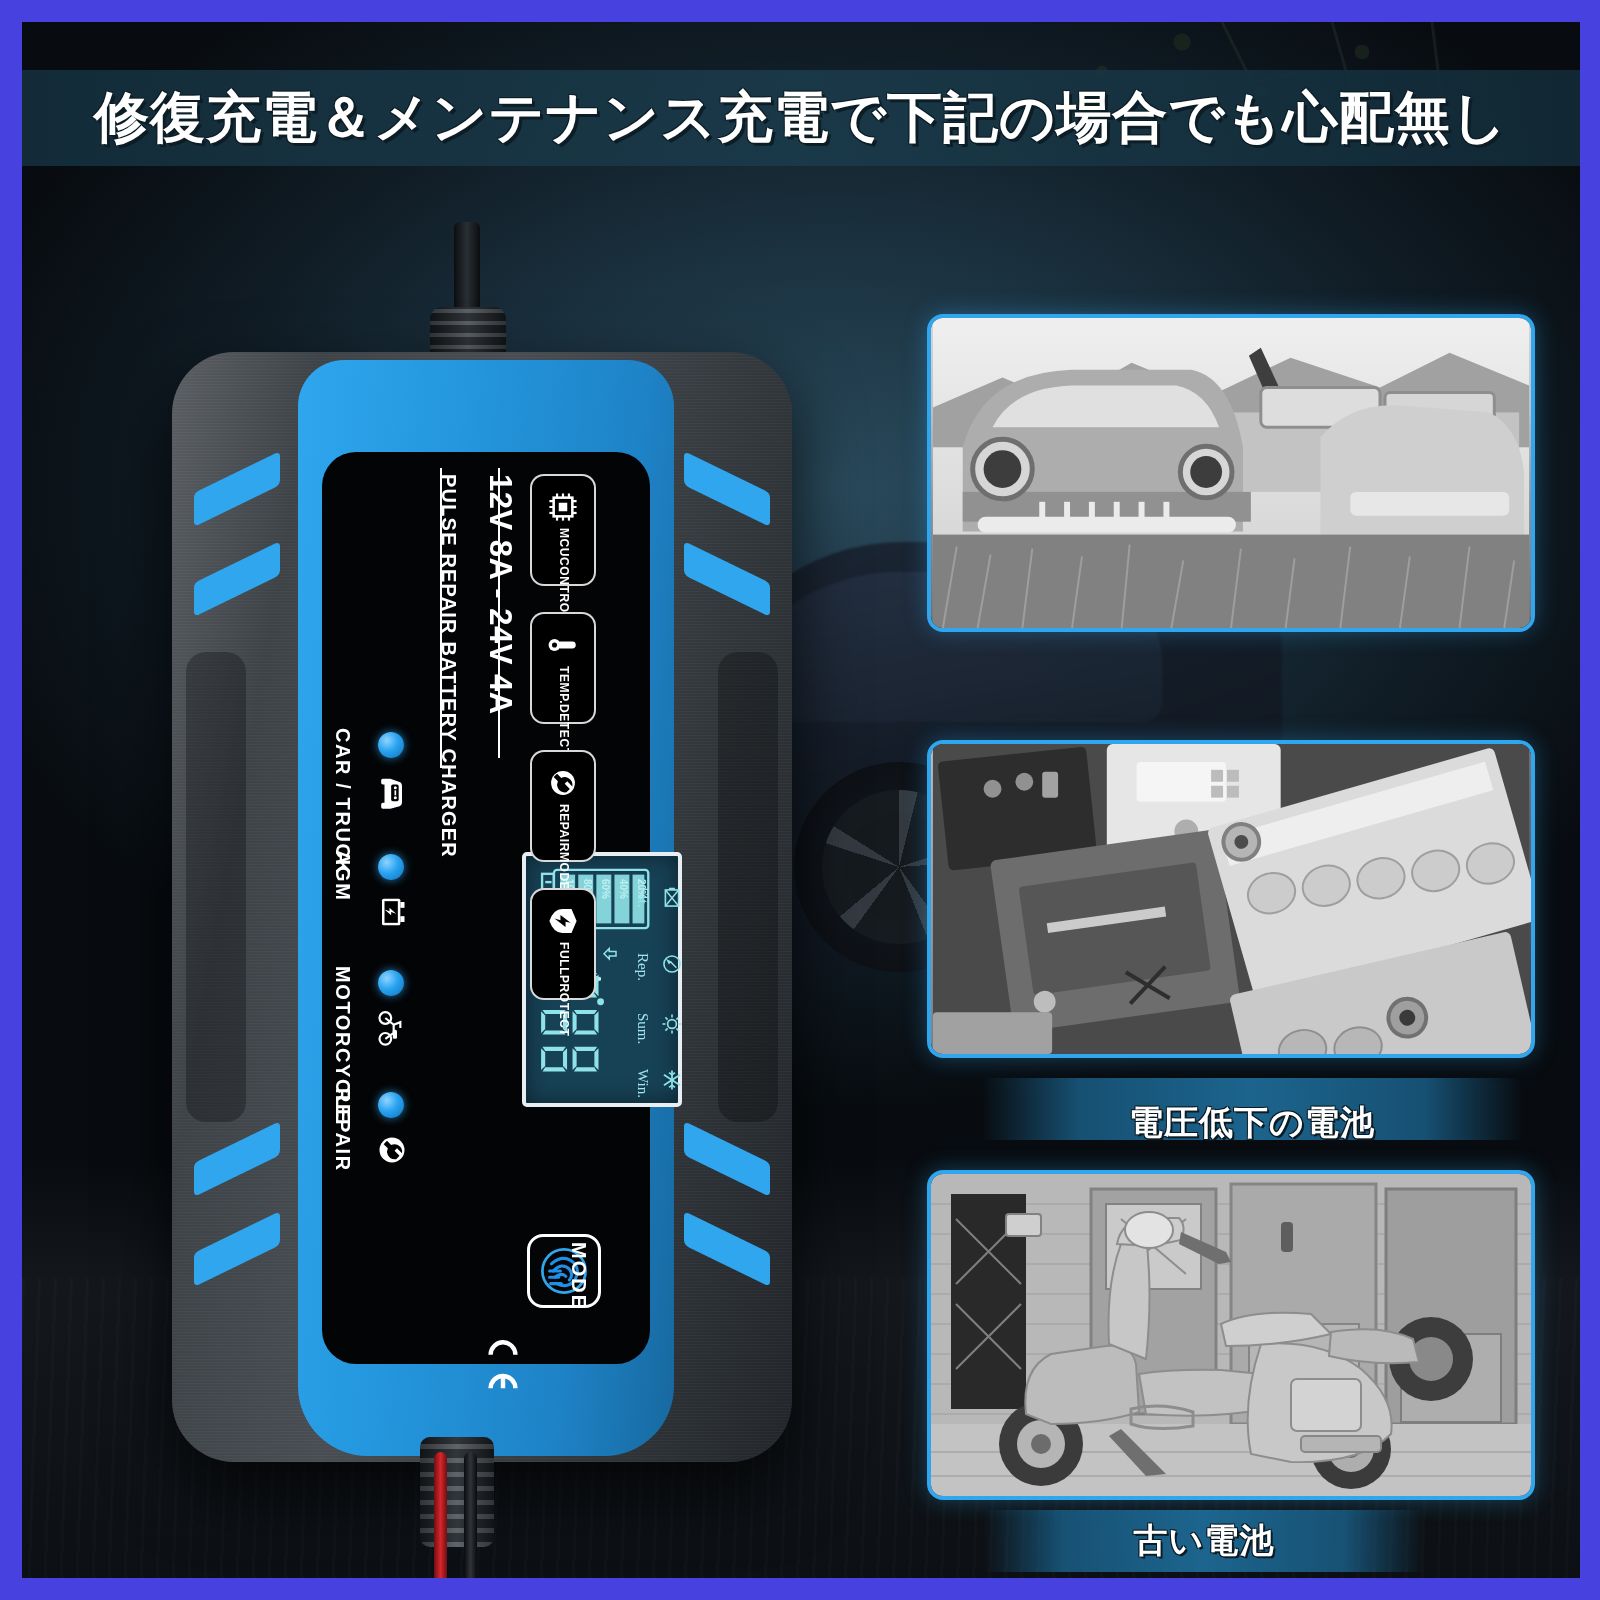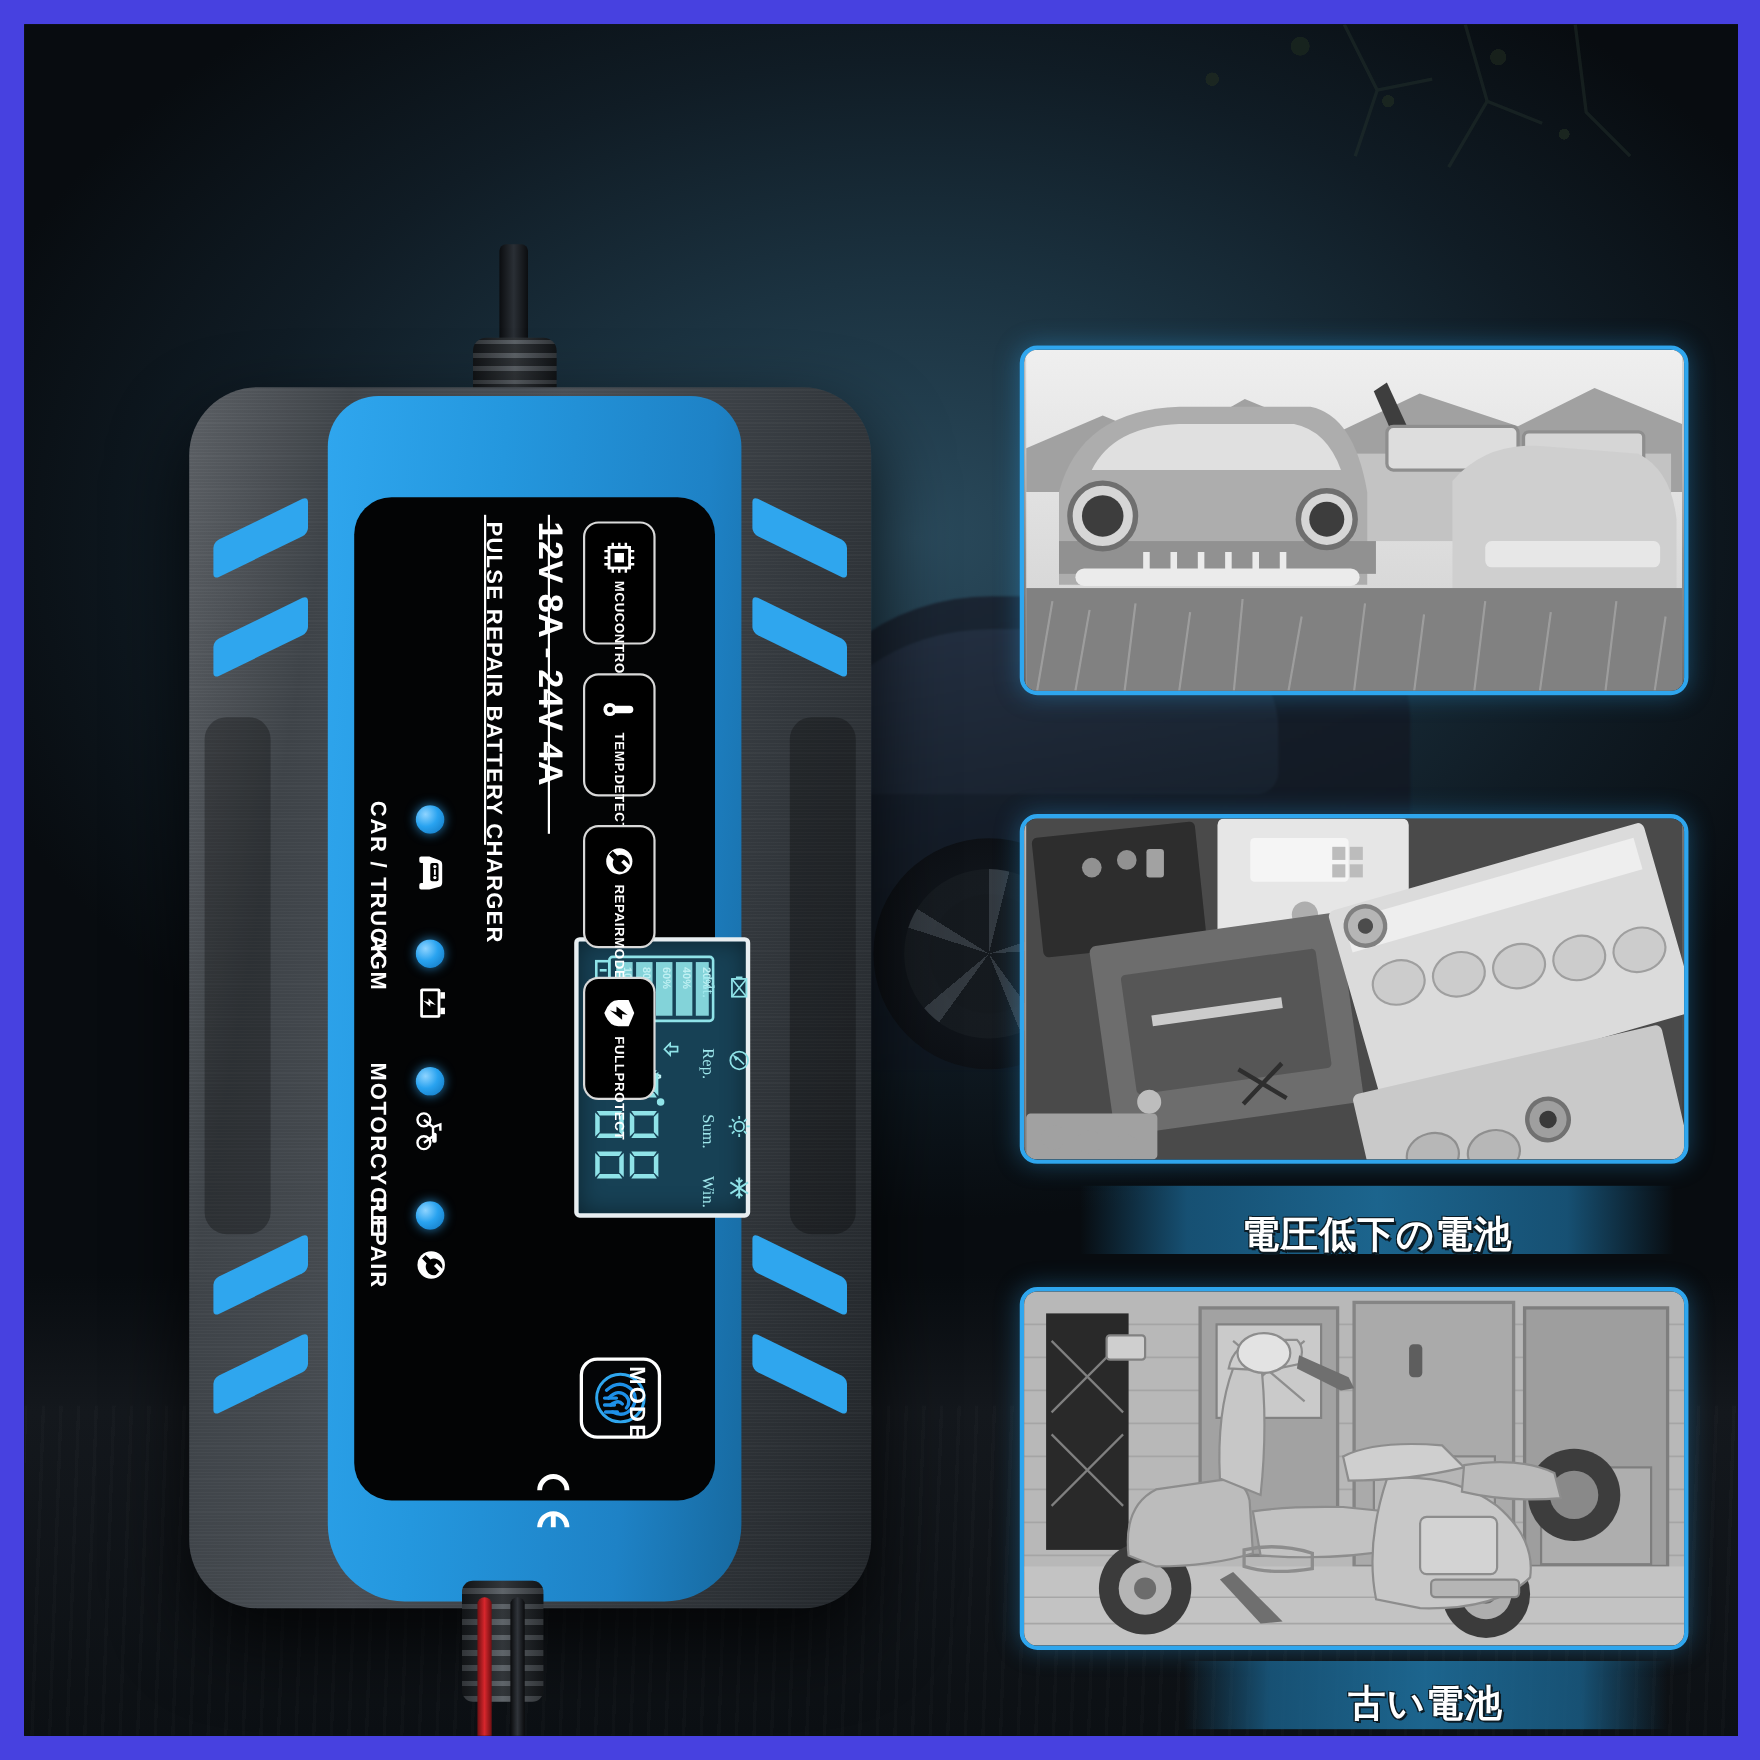--- a/index.html
+++ b/index.html
@@ -258,20 +258,23 @@
         <path d="M230 0 L250 70 L300 90"></path>
           <path d="M250 70 L215 130"></path>
         <path d="M330 0 L340 80 L380 120"></path>
       </g>
     </svg>
     <div class="bg-car"></div>
     <div class="bg-wheel"></div>
     <div class="bg-ground"></div>
     <div class="bg-road"></div>
 
+    <div class="headline-band">
+      <div class="headline">修復充電＆メンテナンス充電で下記の場合でも心配無し</div>
+    </div>
 
     <div id="device">
 
       <div class="cable-top"></div>
       <div class="boot-top"></div>
 
       <div class="dev-shell"></div>
       <div class="dev-blue"></div>
 
       <div class="side-dark l"></div>
@@ -713,18 +716,18 @@
           <path d="M330 170 Q390 165 430 195 Q465 225 460 260 Q430 290 360 288 L320 280 Q310 230 330 170 Z" fill="#c2c5c7" stroke="#8a8d8f" stroke-width="2"></path>
           <rect x="360" y="205" width="70" height="52" rx="6" fill="#cdd0d1" stroke="#8a8d8f" stroke-width="2"></rect>
           <rect x="370" y="262" width="80" height="16" rx="4" fill="#b0b3b5" stroke="#85888a" stroke-width="2"></rect>
           <path d="M290 150 Q320 135 380 140 L400 160 Q350 172 295 172 Z" fill="#c9cccd" stroke="#8a8d8f" stroke-width="2"></path>
           <path d="M400 158 Q450 150 482 165 L488 188 Q440 192 398 182 Z" fill="#b5b8ba" stroke="#8a8d8f" stroke-width="2"></path>
           <path d="M190 255 L235 300 L215 302 L178 262 Z" fill="#6d7072"></path>
           <path d="M200 235 Q230 228 262 238 L262 252 Q225 258 200 250 Z" fill="none" stroke="#8a8d8f" stroke-width="3"></path>
         </svg>
       </div>
     </div>
-    <div class="cap-band" style="left:1054px; top:1488px; width:440px;align-items:flex-end;">
+    <div class="cap-band" style="left:962px; top:1488px; width:440px;">
       <div class="cap" style="position:static;">古い電池</div>
     </div>
 
   </div>
 </div>
 
 </body></html>

